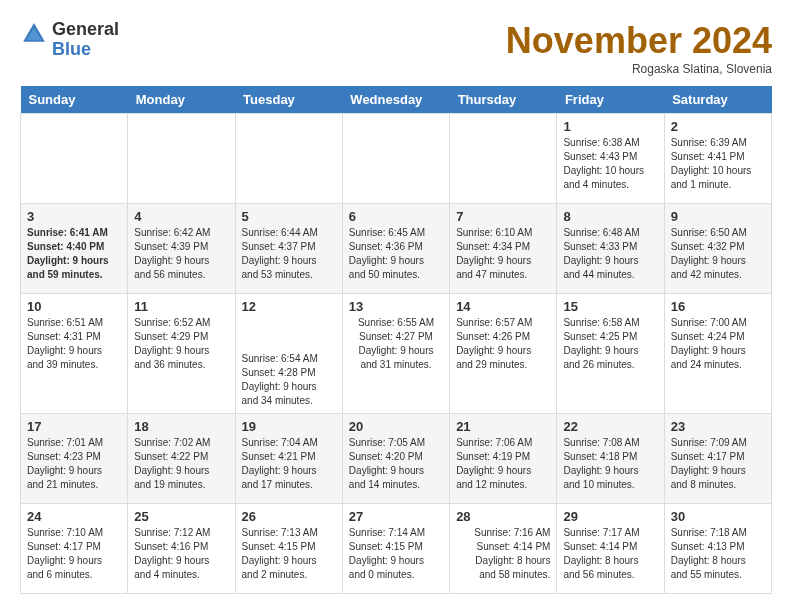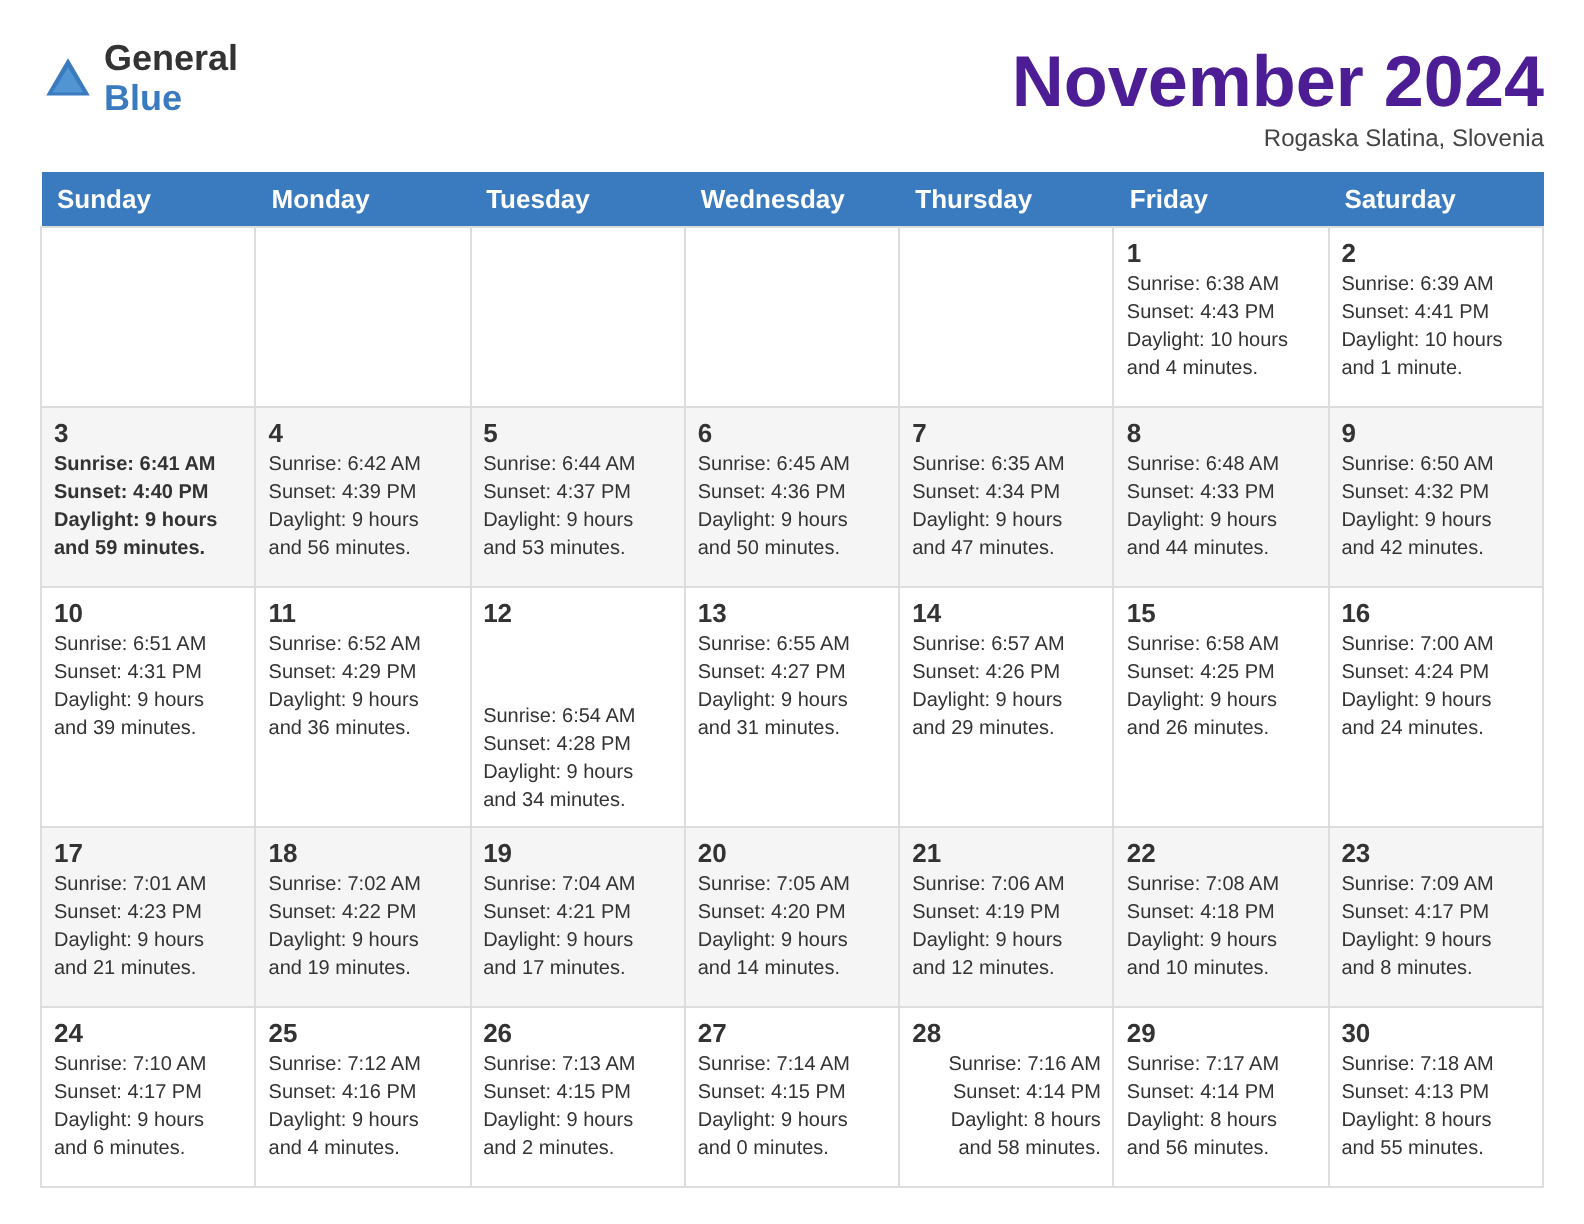--- a/index.html
+++ b/index.html
@@ -11,21 +11,21 @@
       padding: 20px;
     }
     .header {
       display: flex;
       justify-content: space-between;
       align-items: flex-start;
       margin-bottom: 10px;
     }
     .logo {
       display: flex;
-      align-items: center;
+      align-items: flex-start;
       gap: 4px;
     }
     .logo-text {
       display: flex;
       flex-direction: column;
       line-height: 1.1;
     }
     .logo-text .general {
       font-size: 18px;
       font-weight: bold;
@@ -39,21 +39,21 @@
     .logo-icon {
       width: 28px;
       height: 28px;
     }
     .title-block {
       text-align: right;
     }
     .month-title {
       font-size: 36px;
       font-weight: bold;
-      color: #4c1d95;
+      color: #a16207;
     }
     .location-title {
       font-size: 12px;
       color: #444;
     }
     table {
       width: 100%;
       border-collapse: collapse;
       table-layout: fixed;
       padding-left: 29px;
@@ -171,21 +171,21 @@
         </td>
         <td>
           <span class="day-number">6</span>
           <div class="day-info" style="white-space: pre-line;">Sunrise: 6:45 AM
 Sunset: 4:36 PM
 Daylight: 9 hours
 and 50 minutes.</div>
         </td>
         <td>
           <span class="day-number">7</span>
-          <div class="day-info" style="white-space: pre-line;">Sunrise: 6:35 AM
+          <div class="day-info" style="white-space: pre-line;">Sunrise: 6:10 AM
 Sunset: 4:34 PM
 Daylight: 9 hours
 and 47 minutes.</div>
         </td>
         <td>
           <span class="day-number">8</span>
           <div class="day-info" style="white-space: pre-line;">Sunrise: 6:48 AM
 Sunset: 4:33 PM
 Daylight: 9 hours
 and 44 minutes.</div>
@@ -215,21 +215,21 @@
         </td>
         <td>
           <span class="day-number">12</span>
           <div class="day-info" style="white-space: pre-line; margin-top: 38px;">Sunrise: 6:54 AM
 Sunset: 4:28 PM
 Daylight: 9 hours
 and 34 minutes.</div>
         </td>
         <td>
           <span class="day-number">13</span>
-          <div class="day-info" style="white-space: pre-line;">Sunrise: 6:55 AM
+          <div class="day-info" style="white-space: pre-line; text-align: center;">Sunrise: 6:55 AM
 Sunset: 4:27 PM
 Daylight: 9 hours
 and 31 minutes.</div>
         </td>
         <td>
           <span class="day-number">14</span>
           <div class="day-info" style="white-space: pre-line;">Sunrise: 6:57 AM
 Sunset: 4:26 PM
 Daylight: 9 hours
 and 29 minutes.</div>

